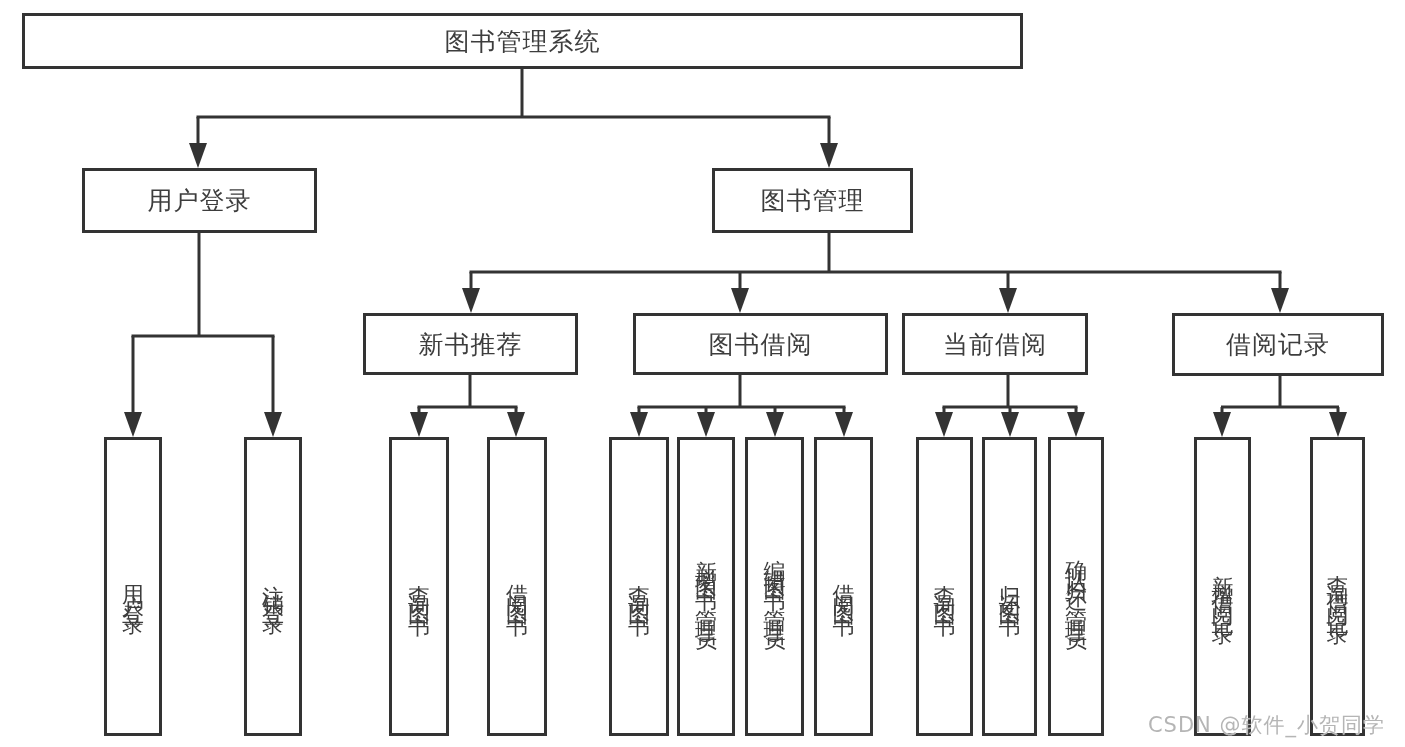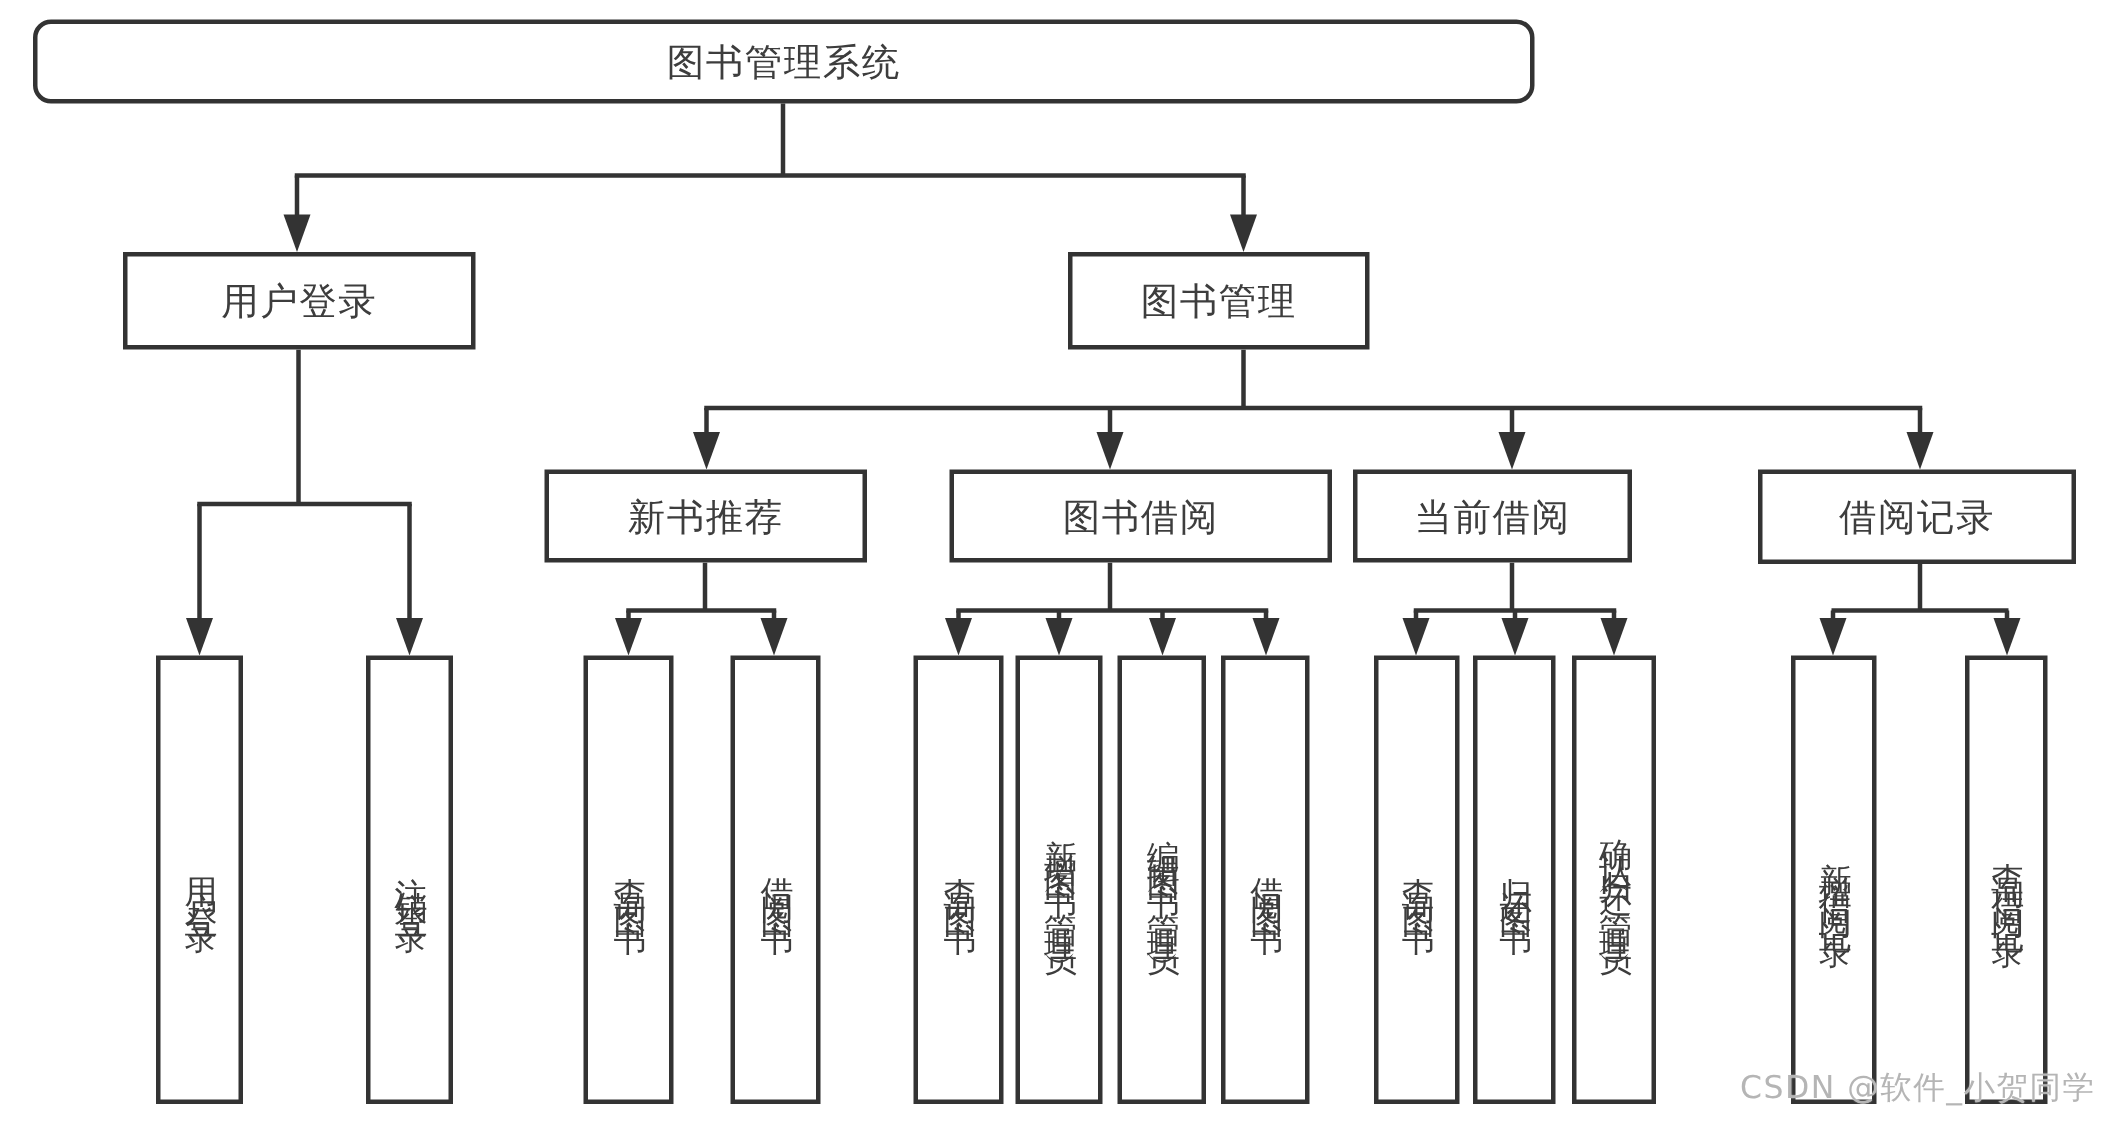--- a/index.html
+++ b/index.html
@@ -26,21 +26,21 @@
     text-orientation:mixed;
     font-size:22px;
     letter-spacing:10px;
     line-height:1;
     color:#3d3d3d;
     white-space:nowrap;
   }
   .v-node{font-size:22px;}
   #watermark{
     position:absolute;
-    top:711px;right:8px;
+    top:711px;right:20px;
     z-index:3;
     font-size:21px;
     color:#b5b5b5;
     letter-spacing:1px;
     text-shadow:0 0 1px #ffffff;
   }
 </style>
 </head>
 <body>
 
@@ -109,21 +109,21 @@
       <polygon points="766,412 784,412 775,437"></polygon>
       <polygon points="835,412 853,412 844,437"></polygon>
       <polygon points="935,412 953,412 944,437"></polygon>
       <polygon points="1001,412 1019,412 1010,437"></polygon>
       <polygon points="1067,412 1085,412 1076,437"></polygon>
       <polygon points="1213,412 1231,412 1222,437"></polygon>
       <polygon points="1329,412 1347,412 1338,437"></polygon>
     </g>
   </svg>
 
-  <div class="node h-node" style="left:22px;top:13px;width:1001px;height:56px;border-radius:12px;">
+  <div class="node h-node" style="left:22px;top:13px;width:1001px;height:56px;">
     <span>图书管理系统</span>
   </div>
 
   <div class="node h-node" style="left:82px;top:168px;width:235px;height:65px;">
     <span>用户登录</span>
   </div>
   <div class="node h-node" style="left:712px;top:168px;width:201px;height:65px;">
     <span>图书管理</span>
   </div>
 

